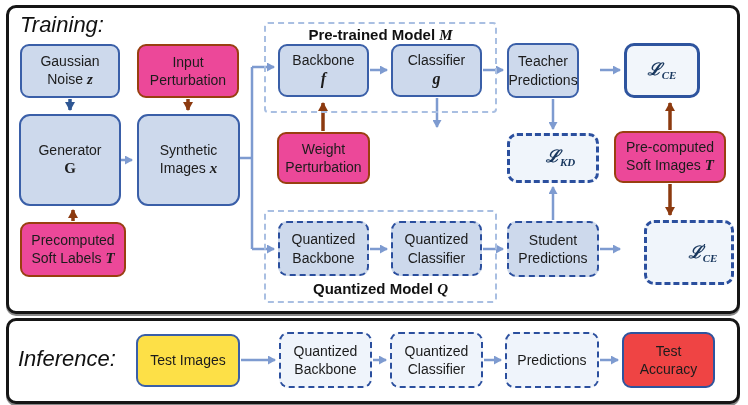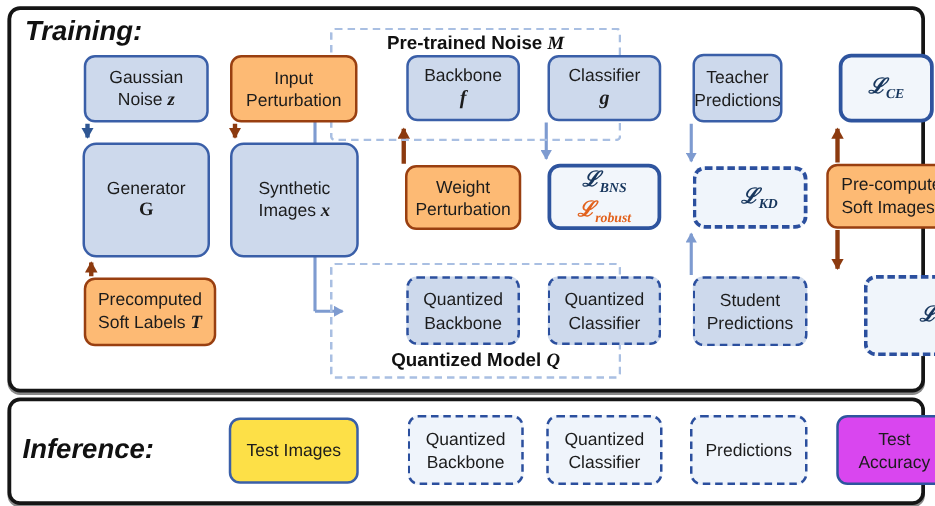--- a/index.html
+++ b/index.html
@@ -1,25 +1,25 @@
 <!DOCTYPE html>
 <html><head>
 <meta charset="utf-8">
 <style>
   html,body{margin:0;padding:0;background:#ffffff;}
   #stage{position:relative;width:748px;height:405px;background:#ffffff;
          font-family:"Liberation Sans",sans-serif;color:#1c1c1c;overflow:hidden;}
   .panel{position:absolute;border:3px solid #151515;border-radius:10px;background:#ffffff;
          box-shadow:0 2px 0 rgba(40,40,40,.55);}
-  .seclabel{position:absolute;font-style:italic;font-weight:bold;font-size:22px;color:#111;}
+  .seclabel{position:absolute;font-style:italic;font-weight:normal;font-size:22px;color:#111;}
   .box{position:absolute;display:flex;flex-direction:column;align-items:center;justify-content:center;
-       text-align:center;font-size:14px;line-height:1.3;border-radius:9px;padding:2px 5px;box-sizing:border-box;margin-left:47px;}
+       text-align:center;font-size:14px;line-height:1.3;border-radius:9px;padding:2px 5px;box-sizing:border-box;}
   .blue{background:#cdd9ec;border:2.5px solid #3a5fa8;}
   .bluedash{background:#cdd9ec;border:2.5px dashed #2b4f9e;}
-  .orange{background:#fdba74;border:2.5px solid #993f10;}
+  .orange{background:#ec4899;border:2.5px solid #993f10;}
   .lossbox{background:#f2f6fb;border:3px solid #2e549e;border-radius:10px;}
   .lossdash{background:#f0f5fb;border:3px dashed #2b4f9e;border-radius:10px;}
   .whitebox{background:#fde047;border:2.5px solid #3a5fa8;}
   .infdash{background:#eff4fb;border:2.5px dashed #2b4f9e;}
   .container{position:absolute;border:2px dashed #a9bfe2;border-radius:4px;background:transparent;}
   .contlabel{position:absolute;left:0;right:0;text-align:center;font-weight:bold;font-size:15px;color:#111;}
   .sym{font-family:"Liberation Serif",serif;font-style:italic;font-weight:bold;font-size:15px;}
   .symu{font-family:"Liberation Serif",serif;font-weight:bold;font-size:15px;}
   .loss{font-family:"Liberation Serif",serif;font-style:italic;font-weight:bold;font-size:17px;color:#17365d;}
   .loss sub{font-size:11px;font-weight:bold;}
@@ -77,21 +77,21 @@
     <path d="M373,360 L386,360" stroke="#7e9bd0" stroke-width="2.5" fill="none" marker-end="url(#mSteel)"></path>
     <path d="M484,360 L501,360" stroke="#7e9bd0" stroke-width="2.5" fill="none" marker-end="url(#mSteel)"></path>
     <path d="M600,360 L618,360" stroke="#7e9bd0" stroke-width="2.5" fill="none" marker-end="url(#mSteel)"></path>
   </svg>
 
   <div class="seclabel" style="left:20px;top:12px;">Training:</div>
   <div class="seclabel" style="left:18px;top:346px;">Inference:</div>
 
   <div class="container" style="left:264px;top:22px;width:229px;height:87px;">
     <div class="contlabel" style="top:2px;">
-      <span>Pre-trained Noise</span>
+      <span>Pre-trained Model</span>
       <span class="sym">M</span>
     </div>
   </div>
   <div class="container" style="left:264px;top:210px;width:229px;height:89px;">
     <div class="contlabel" style="bottom:3px;">
       <span>Quantized Model</span>
       <span class="sym">Q</span>
     </div>
   </div>
 
@@ -126,28 +126,20 @@
 
   <div class="box blue" style="left:391px;top:44px;width:91px;height:53px;">
     <div>Classifier</div>
     <div class="sym" style="font-size:16px;">g</div>
   </div>
 
   <div class="box orange" style="left:277px;top:132px;width:93px;height:52px;">
     <div>Weight Perturbation</div>
   </div>
 
-  <div class="box lossbox tight" style="left:391px;top:131px;width:91px;height:53px;">
-    <div class="loss">
-      <span>ℒ</span><sub>BNS</sub>
-    </div>
-    <div class="loss robust">
-      <span>ℒ</span><sub>robust</sub>
-    </div>
-  </div>
 
   <div class="box bluedash" style="left:278px;top:221px;width:91px;height:55px;">
     <div>Quantized Backbone</div>
   </div>
 
   <div class="box bluedash" style="left:391px;top:221px;width:91px;height:55px;">
     <div>Quantized Classifier</div>
   </div>
 
   <div class="box blue" style="left:507px;top:43px;width:72px;height:55px;">
@@ -190,17 +182,17 @@
   </div>
 
   <div class="box infdash" style="left:390px;top:332px;width:93px;height:56px;">
     <div>Quantized Classifier</div>
   </div>
 
   <div class="box infdash" style="left:505px;top:332px;width:94px;height:56px;">
     <div>Predictions</div>
   </div>
 
-  <div class="box whitebox" style="left:622px;top:332px;width:93px;height:56px;background:#d946ef;border-color:#2e549e;">
+  <div class="box whitebox" style="left:622px;top:332px;width:93px;height:56px;background:#ef4444;border-color:#2e549e;">
     <div>Test Accuracy</div>
   </div>
 
 </div>
 
 </body></html>

